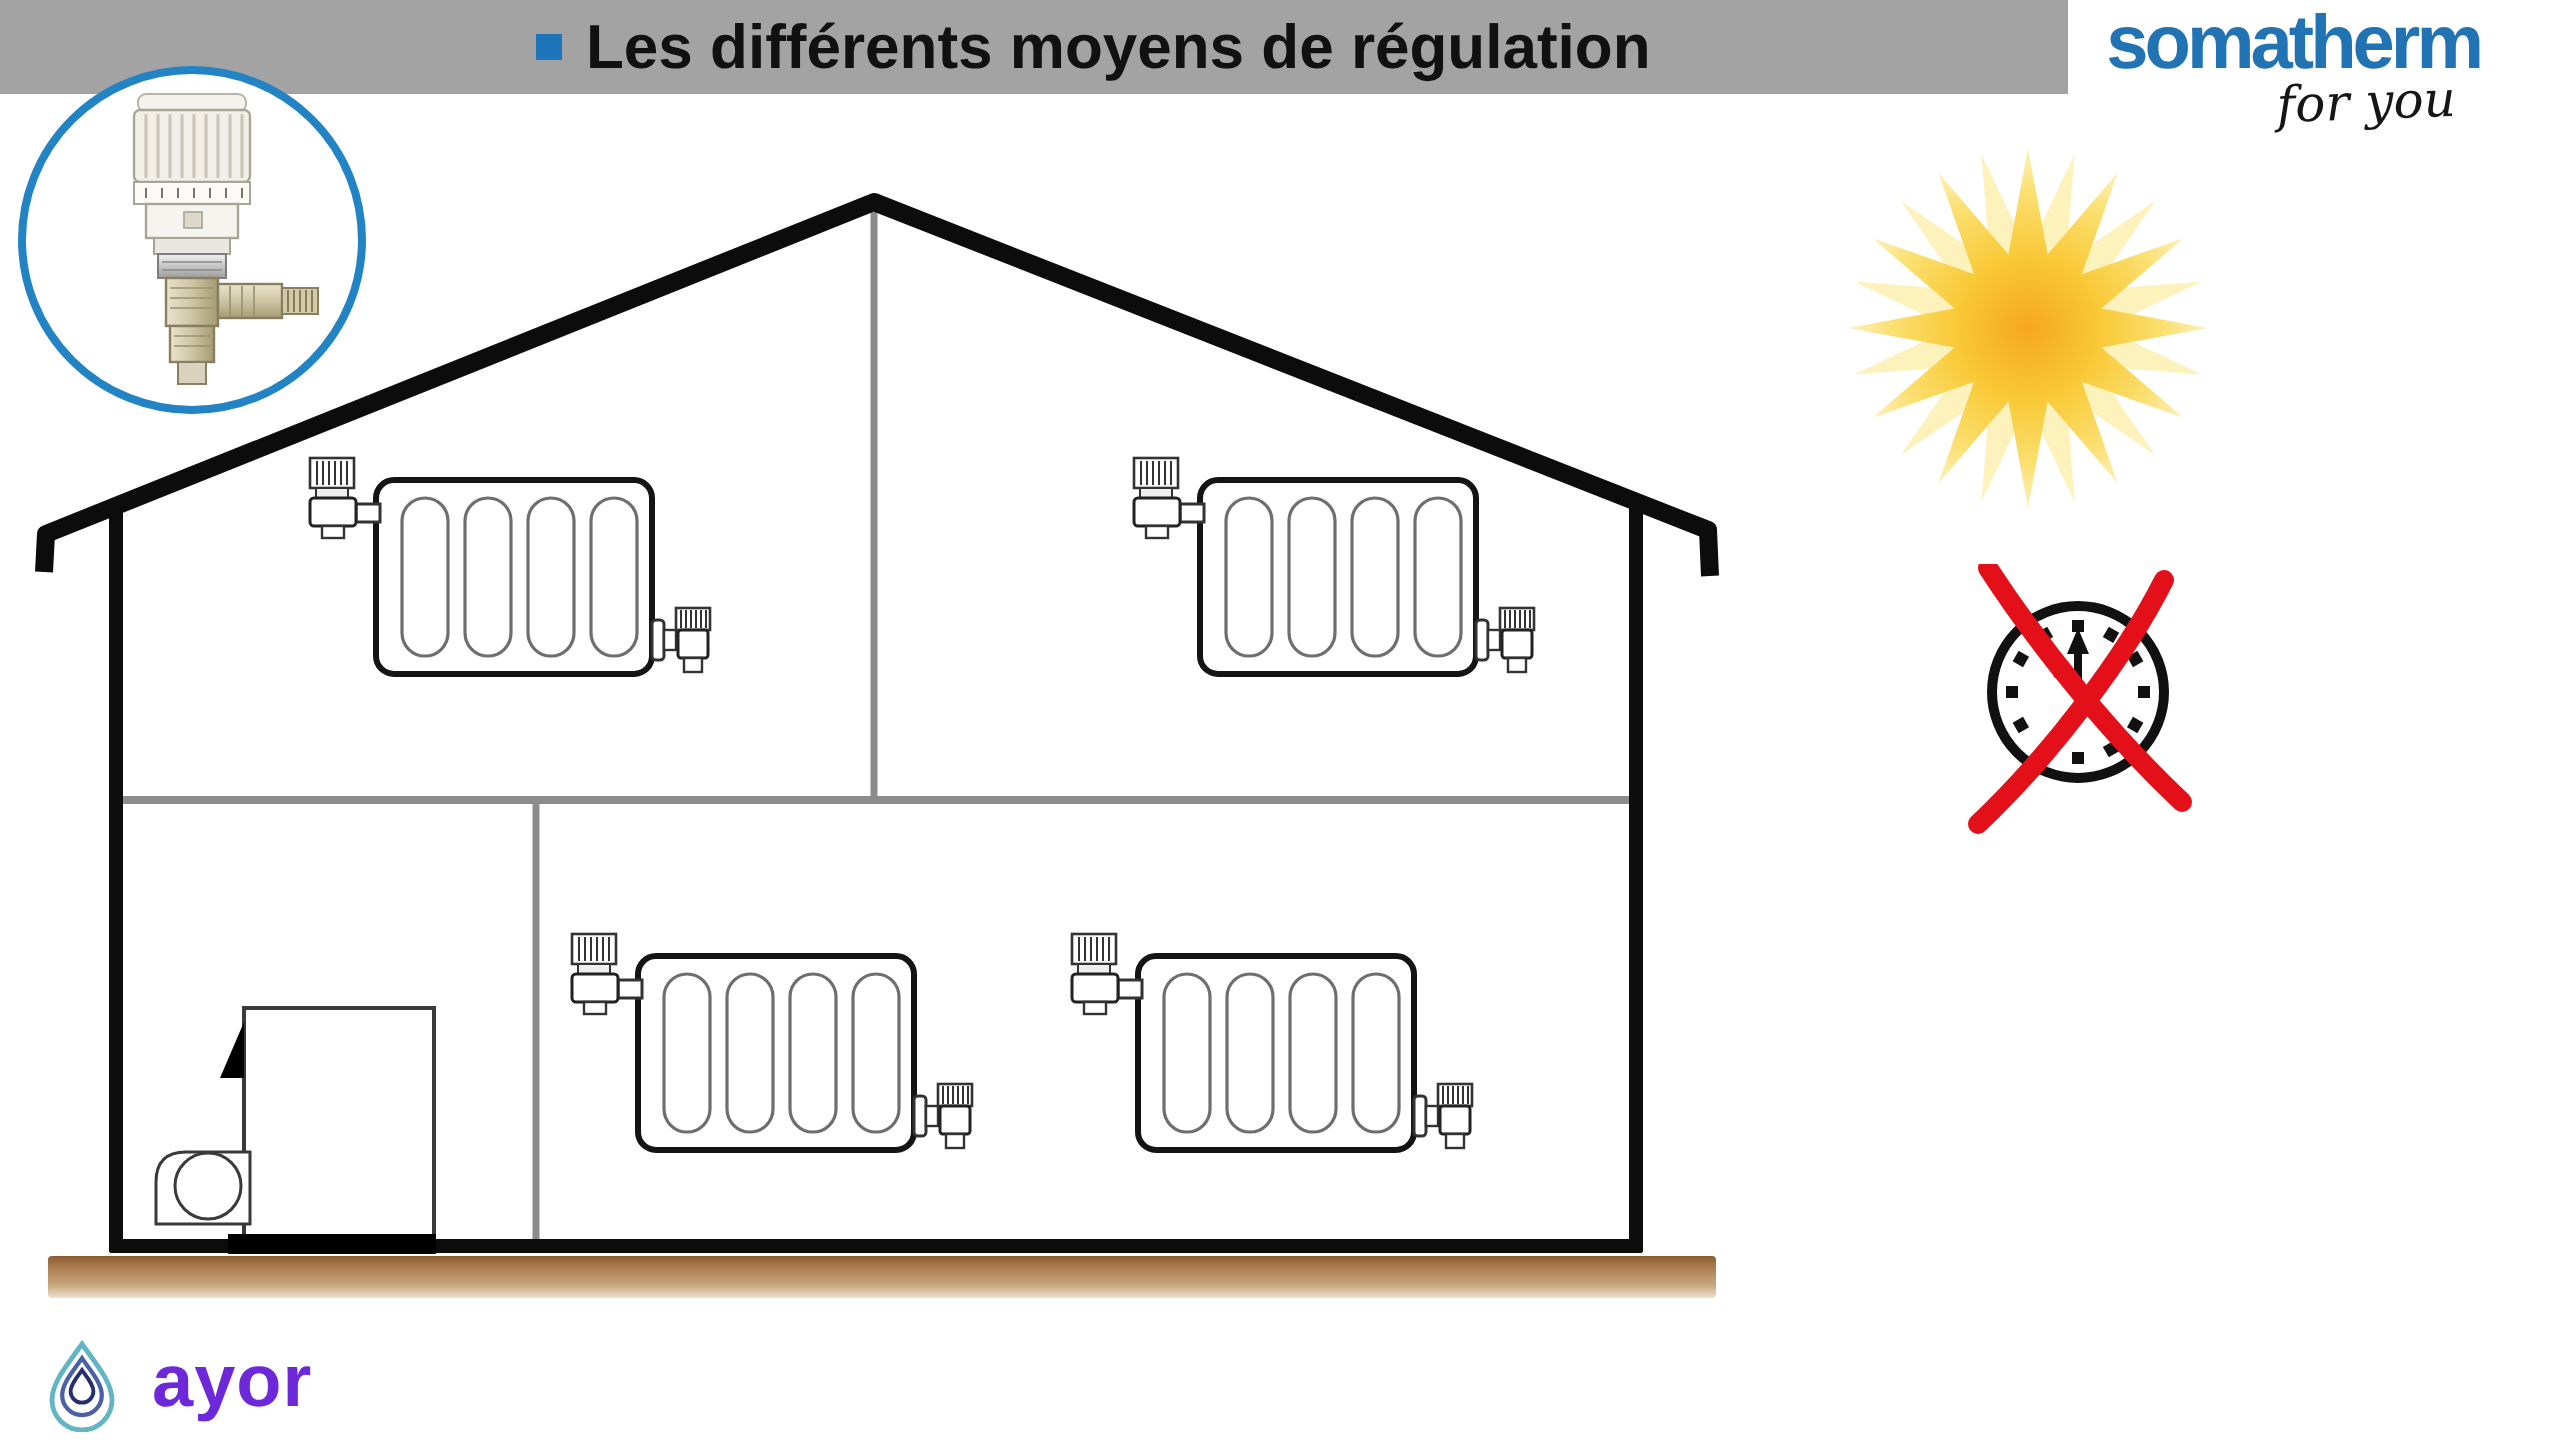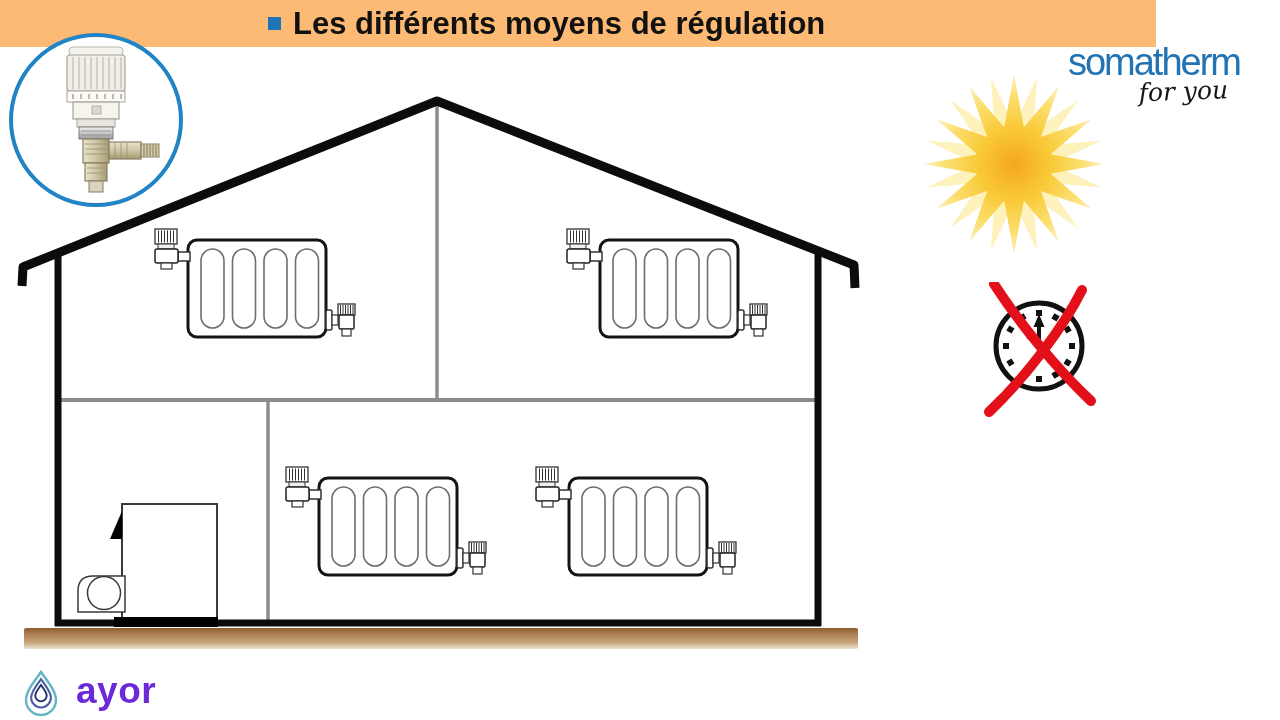--- a/index.html
+++ b/index.html
@@ -4,42 +4,42 @@
 <style>
   html,body{margin:0;padding:0;}
   body{
     width:1280px;height:720px;position:relative;overflow:hidden;
     background:#ffffff;font-family:"Liberation Sans", sans-serif;
   }
   svg{display:block}
 
   
   .header-bar{
-    position:absolute;left:0;top:0;width:1156px;height:47px;
-    background:#fdba74;display:flex;align-items:center;z-index:2;
+    position:absolute;left:0;top:0;width:1034px;height:47px;
+    background:#a3a3a3;display:flex;align-items:center;z-index:2;
   }
   .header-title-wrap{
     display:flex;align-items:center;margin-left:268px;
   }
   .title-bullet{
     width:13px;height:13px;background:#1e74b8;display:inline-block;
     margin-right:12px;flex:0 0 auto;
   }
   .header-title{
     font-size:31px;font-weight:700;color:#111;letter-spacing:0;
     white-space:nowrap;
   }
 
   
   .somatherm{
     position:absolute;top:4px;right:40px;z-index:3;text-align:right;
   }
   .somatherm-name{
-    font-size:38px;font-weight:400;color:#2173b3;letter-spacing:-2px;
-    line-height:36px;display:block;margin-top:40px;
+    font-size:38px;font-weight:700;color:#2173b3;letter-spacing:-2px;
+    line-height:36px;display:block;
   }
   .somatherm-tagline{
     font-family:"DejaVu Serif", serif;font-style:italic;
     font-size:25px;color:#161616;display:block;margin:-2px 12px 0 0;
     transform:rotate(-2deg);
   }
 
   
   .valve-badge{
     position:absolute;left:9px;top:33px;width:174px;height:174px;

